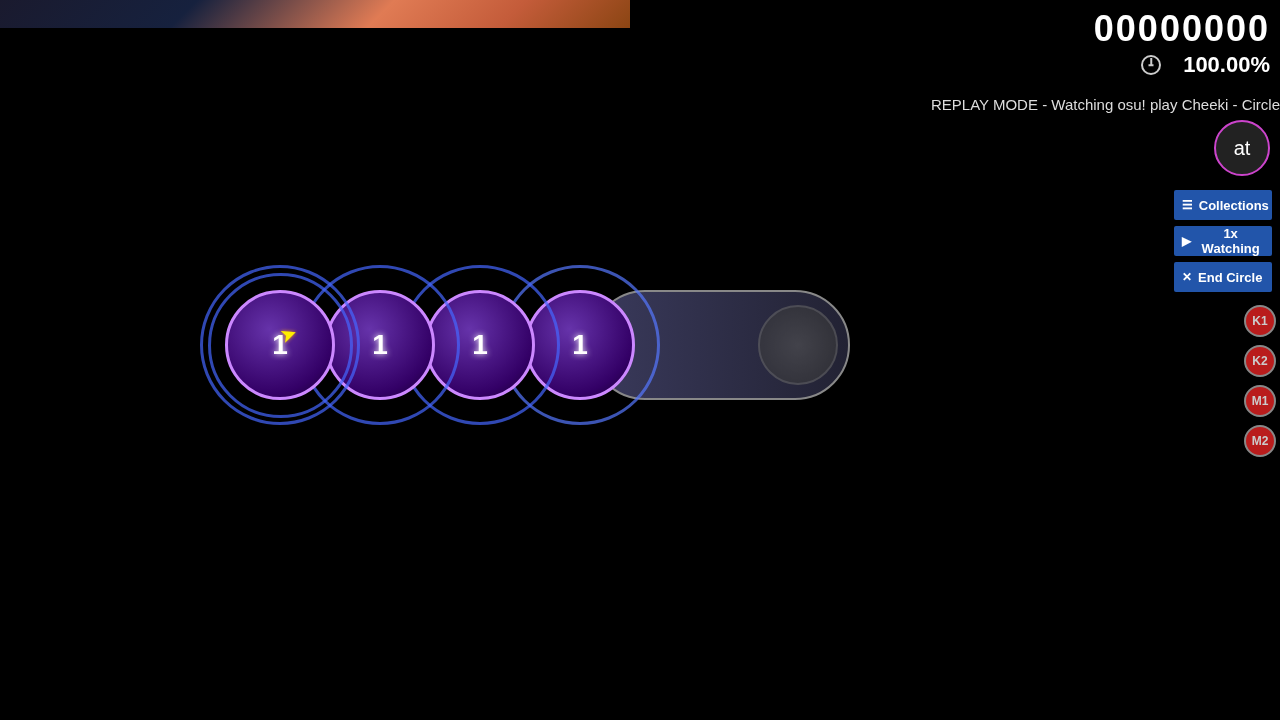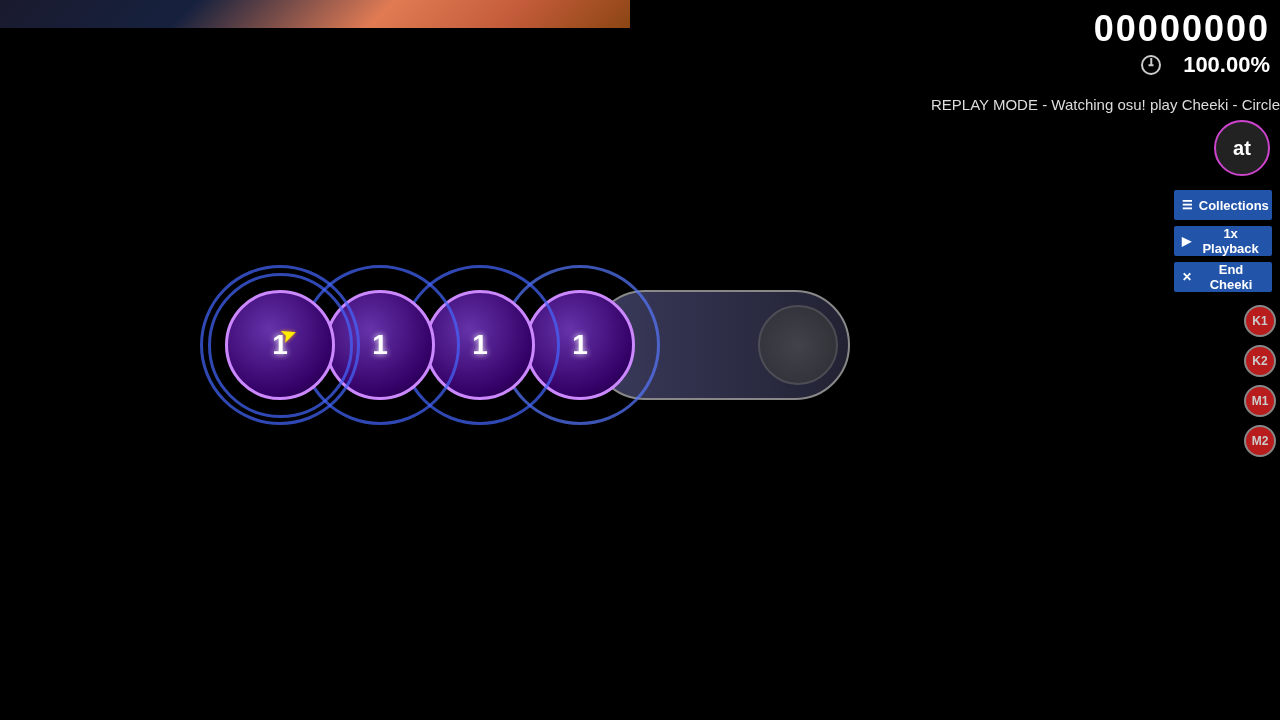--- a/index.html
+++ b/index.html
@@ -96,21 +96,21 @@
       width: 56px;
       height: 56px;
       border-radius: 50%;
       background: #222;
       border: 2.5px solid #cc44cc;
       display: flex;
       align-items: center;
       justify-content: center;
       color: #fff;
       font-size: 20px;
-      font-weight: bold;
+      font-weight: normal;
     }
 
     
     #buttons-panel {
       position: absolute;
       top: 190px;
       right: 8px;
       display: flex;
       flex-direction: column;
       gap: 6px;
@@ -297,25 +297,25 @@
   <span>at</span>
 </div>
 
 <div id="buttons-panel">
   <button class="game-button btn-collections">
     <span class="btn-icon">☰</span>
     <span>Collections</span>
   </button>
   <button class="game-button btn-playback">
     <span class="btn-icon">▶</span>
-    <span>1x Playback</span>
+    <span>1x Watching</span>
   </button>
   <button class="game-button btn-end-replay">
     <span class="btn-icon">✕</span>
-    <span>End Cheeki</span>
+    <span>End Circle</span>
   </button>
 </div>
 
 <div id="key-indicators">
   <div class="key-circle">K1</div>
   <div class="key-circle">K2</div>
   <div class="key-circle">M1</div>
   <div class="key-circle">M2</div>
 </div>
 

